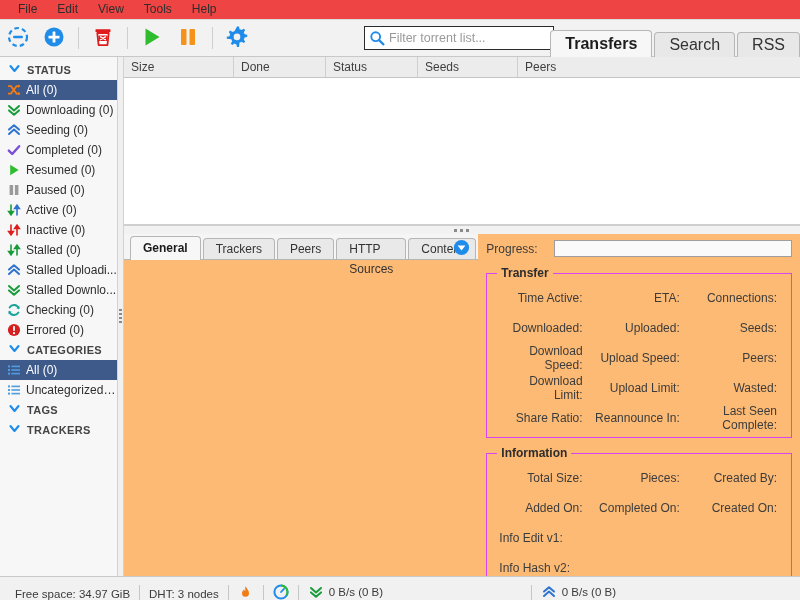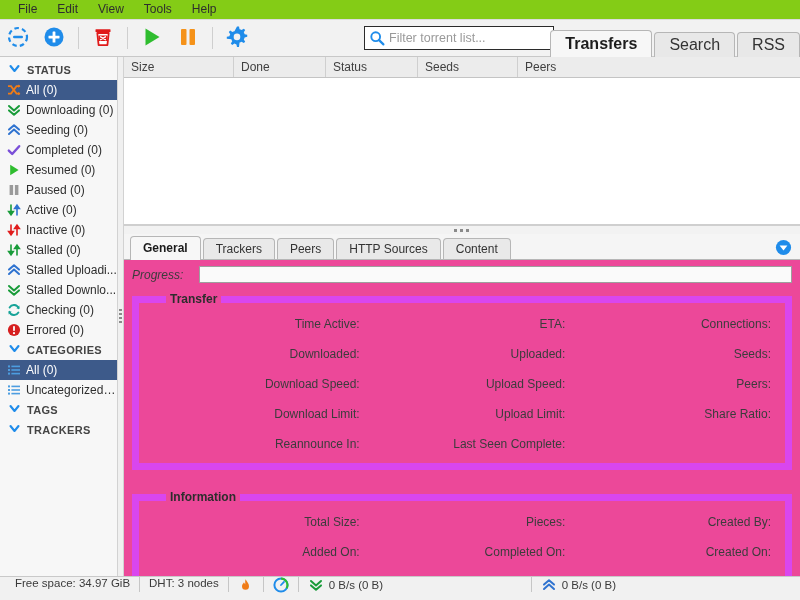--- a/index.html
+++ b/index.html
@@ -9,21 +9,21 @@
     font-size: 12px;
     color: #3c3c3c;
     background: #f5f5f5;
     overflow: hidden;
   }
   #app { width: 800px; height: 600px; display: flex; flex-direction: column; background:#f5f5f5; }
 
   
   .menubar {
     height: 19px; display: flex; align-items: center;
-    background: #84cc16; padding-left: 8px; flex: 0 0 19px;
+    background: #ef4444; padding-left: 8px; flex: 0 0 19px;
   }
   .menubar .mitem {
     padding: 0 10px; height: 19px; line-height: 19px;
     font-size: 12px; color: #2e2e2e; cursor: default;
   }
 
   
   .toolbar {
     height: 38px; flex: 0 0 38px;
     background: #f2f2f2;
@@ -121,21 +121,21 @@
     flex: 0 0 9px; height: 9px; background: #f2f2f2;
     border-top: 1px solid #cfcfcf;
     display: flex; align-items: center; justify-content: center;
   }
   .hsplit .dots {
     width: 17px; height: 3px;
     background: repeating-linear-gradient(to right, #8a8a8a 0 3px, #f2f2f2 3px 6px);
   }
 
   
-  .detail { flex: 1 1 auto; display: flex; flex-direction: column; min-height: 0; background: #ec4899; }
+  .detail { flex: 1 1 auto; display: flex; flex-direction: row; min-height: 0; background: #fdba74; }
   .dtabs {
     height: 26px; flex: 0 0 26px; display: flex; align-items: flex-end;
     border-bottom: 1px solid #b6b6b6; padding-left: 6px; position: relative;
     background: #f5f5f5;
   }
   .dtab {
     height: 21px; line-height: 20px; padding: 0 12px;
     background: #e9e9e9; border: 1px solid #b6b6b6; border-bottom: none;
     border-top-left-radius: 4px; border-top-right-radius: 4px;
     font-size: 12px; color: #333; margin-right: 2px; cursor: default;
@@ -144,46 +144,46 @@
     background: #f7f7f7; font-weight: bold; color: #1b1b1b;
     height: 24px; line-height: 23px; margin-bottom: -1px;
   }
   .dtabs .collapse-btn {
     position: absolute; right: 8px; bottom: 3px;
     width: 17px; height: 17px; cursor: default;
   }
 
   .dcontent { flex: 1 1 auto; overflow: hidden; padding: 6px 8px 0 8px; }
 
-  .progrow { display: flex; align-items: center; gap: 16px; margin-bottom: 9px; font-style: italic; }
+  .progrow { display: flex; align-items: center; gap: 16px; margin-bottom: 9px; }
   .progrow .plab { font-size: 12px; color: #3c3c3c; }
   .progbar {
     flex: 1 1 auto; height: 17px; background: #fafafa;
     border: 1px solid #9e9e9e;
   }
 
   fieldset {
-    border: 7px solid #d946ef; padding: 7px 10px 8px 27px;
-    margin-bottom: 20px; background: transparent;
+    border: 1px solid #d946ef; padding: 7px 10px 8px 10px;
+    margin-bottom: 8px; background: transparent;
   }
   legend { font-size: 12px; font-weight: bold; color: #2d2d2d; padding: 0 4px; }
 
   .fgrid { display: grid; grid-template-columns: 1fr 1fr 1fr; gap: 8px; }
   .fcell { height: 22px; display: flex; align-items: center; }
   .fcell .fl {
     font-size: 12px; color: #3c3c3c; text-align: right;
     width: 100%; padding-right: 4px;
   }
   .fcell.left .fl { text-align: left; padding-left: 2px; }
 
   
   .statusbar {
     flex: 0 0 24px; height: 24px;
     background: #f1f1f1; border-top: 1px solid #c9c9c9;
-    display: flex; align-items: flex-start; padding-left: 6px;
+    display: flex; align-items: flex-end; padding-left: 6px;
     font-size: 11.5px; color: #3a3a3a;
   }
   .sb-item { display: flex; align-items: center; gap: 5px; padding: 0 9px; white-space: nowrap; cursor: default; }
   .sb-sep { width: 1px; height: 15px; background: #c6c6c6; }
   .sb-icon { width: 16px; height: 16px; display:flex; align-items:center; justify-content:center; }
   .spacer { flex: 1 1 auto; }
 </style>
 </head>
 <body>
 
@@ -541,20 +541,23 @@
               <div class="fcell">
                   <span class="fl">Peers:</span>
                 </div>
 
               <div class="fcell">
                   <span class="fl">Download Limit:</span>
                 </div>
               <div class="fcell">
                   <span class="fl">Upload Limit:</span>
                 </div>
+              <div class="fcell">
+                  <span class="fl">Wasted:</span>
+                </div>
 
               <div class="fcell">
                   <span class="fl">Share Ratio:</span>
                 </div>
               <div class="fcell">
                   <span class="fl">Reannounce In:</span>
                 </div>
               <div class="fcell">
                   <span class="fl">Last Seen Complete:</span>
                 </div>

